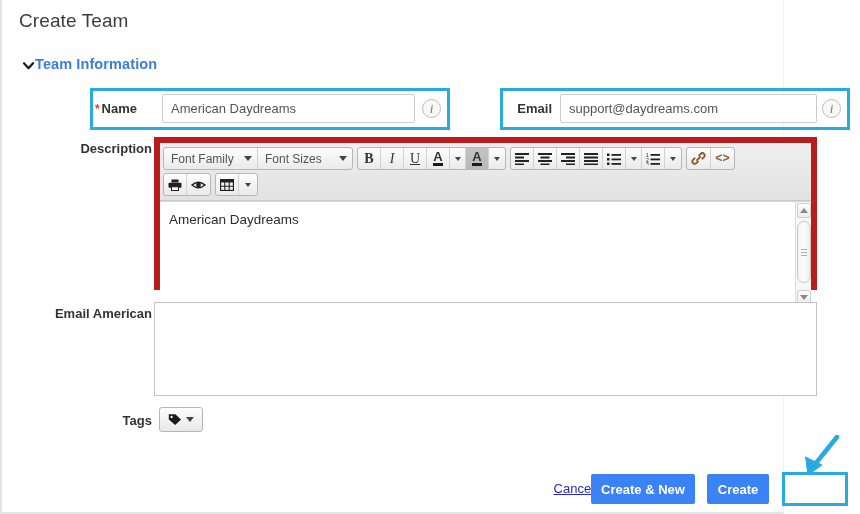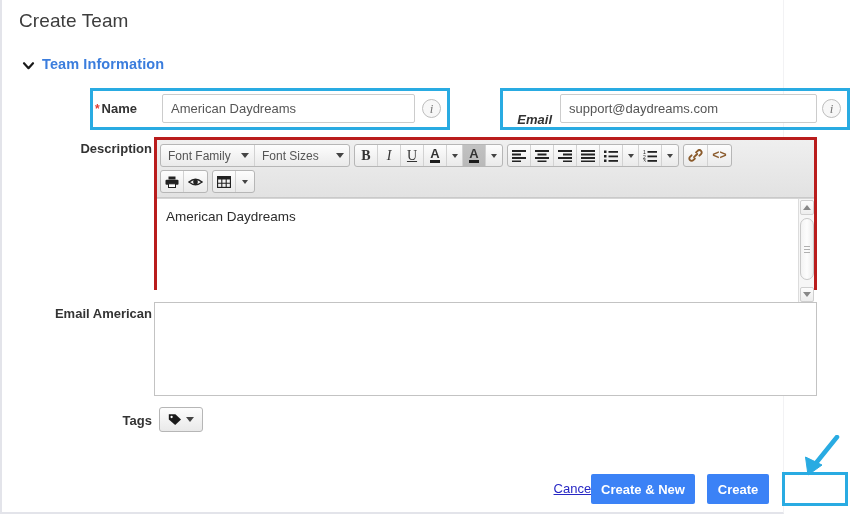--- a/index.html
+++ b/index.html
@@ -24,21 +24,21 @@
   
   .page-title {
     position: absolute; left: 17px; top: 10px;
     font-size: 19px; color: #3d3d3d; font-weight: 400;
     letter-spacing: .1px;
   }
 
   
   .section-head {
     position: absolute; left: 20px; top: 56px;
-    display: flex; align-items: center; gap: 7px;
+    display: flex; align-items: center; 
   }
   .chev {
     width: 13px; height: 13px; display:inline-block;
     position: relative; top: 1px;
   }
   .chev svg { display:block; }
   .section-title {
     color: #3b7ddd; font-size: 14.5px; font-weight: bold;
     letter-spacing: .1px;
   }
@@ -87,32 +87,32 @@
     line-height: 17px; text-align: center;
     cursor: default;
   }
 
   
   #lbl-name  { left: 43px; top: 101px; width: 92px; }
   #inp-name  { left: 160px; top: 94px; width: 253px; height: 29px; }
   #info-name { left: 420px; top: 99px; }
 
   
-  #lbl-email  { left: 480px; top: 112px; width: 70px; font-style: italic; }
+  #lbl-email  { left: 480px; top: 101px; width: 70px; }
   #inp-email  { left: 558px; top: 94px; width: 257px; height: 29px; }
   #info-email { left: 820px; top: 99px; }
 
   
   #lbl-desc { left: 50px; top: 141px; width: 100px; }
 
   .editor {
     position: absolute;
     left: 152px; top: 137px;
     width: 663px; height: 153px;
-    border: 3px solid #b91c1c;
+    border: 6px solid #b91c1c;
     background: #fff;
   }
   .editor-toolbar {
     background: #e6e6e6;
     border-bottom: 1px solid #c9c9c9;
     padding: 3px 2px 2px 3px;
     background-image: linear-gradient(#efefef, #e2e2e2);
   }
   .tb-row { display: flex; align-items: center; gap: 4px; padding: 1px 0 2px 0;}
   .tb-group {

